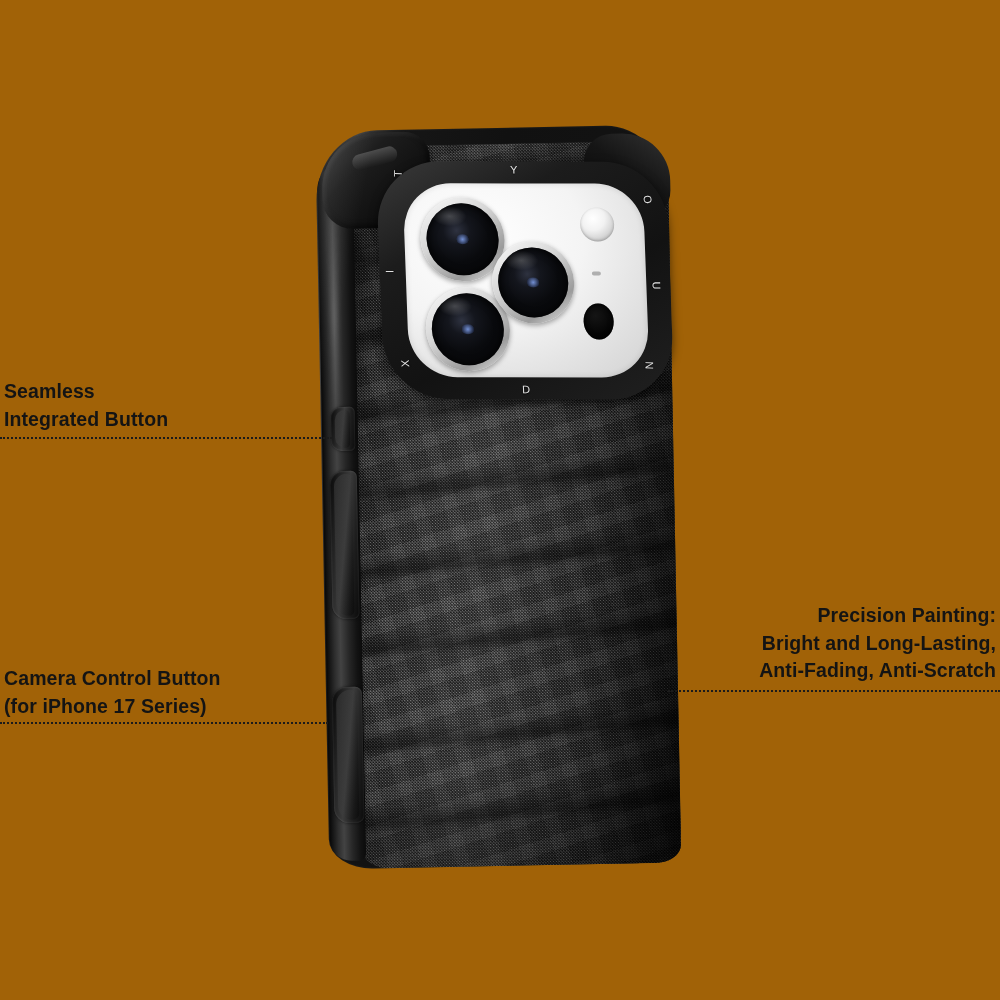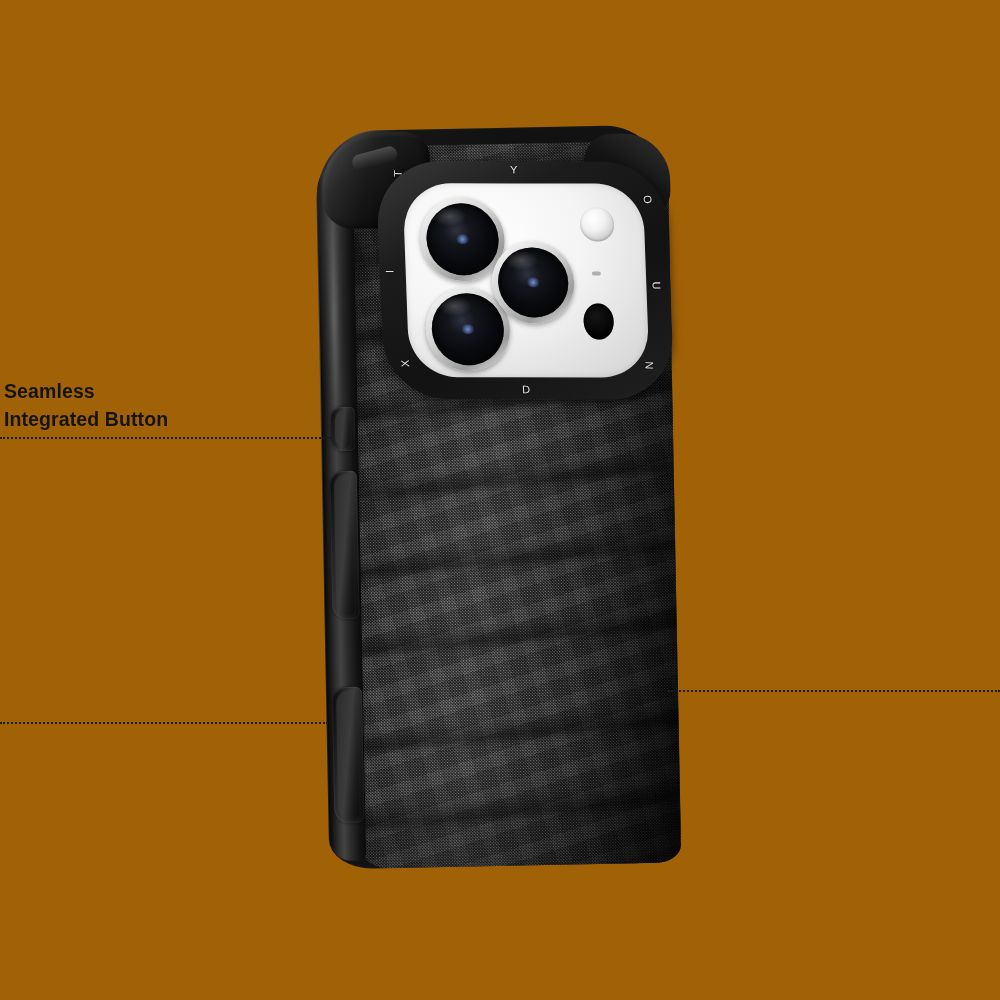--- a/index.html
+++ b/index.html
@@ -397,15 +397,20 @@
 
   <div class="leader" style="left:0px; top:437px; width:332px;"></div>
 
   <div class="leader" style="left:0px; top:722px; width:328px;"></div>
 
   <div class="leader" style="left:668px; top:690px; width:332px;"></div>
 
   <div class="callout left" style="top:378px;">Seamless
 Integrated Button</div>
 
-
+  <div class="callout left" style="top:665px;">Camera Control Button
+(for iPhone 17 Series)</div>
+
+  <div class="callout right" style="top:602px;">Precision Painting:
+Bright and Long-Lasting,
+Anti-Fading, Anti-Scratch</div>
 
 </div>
 
 </body></html>

